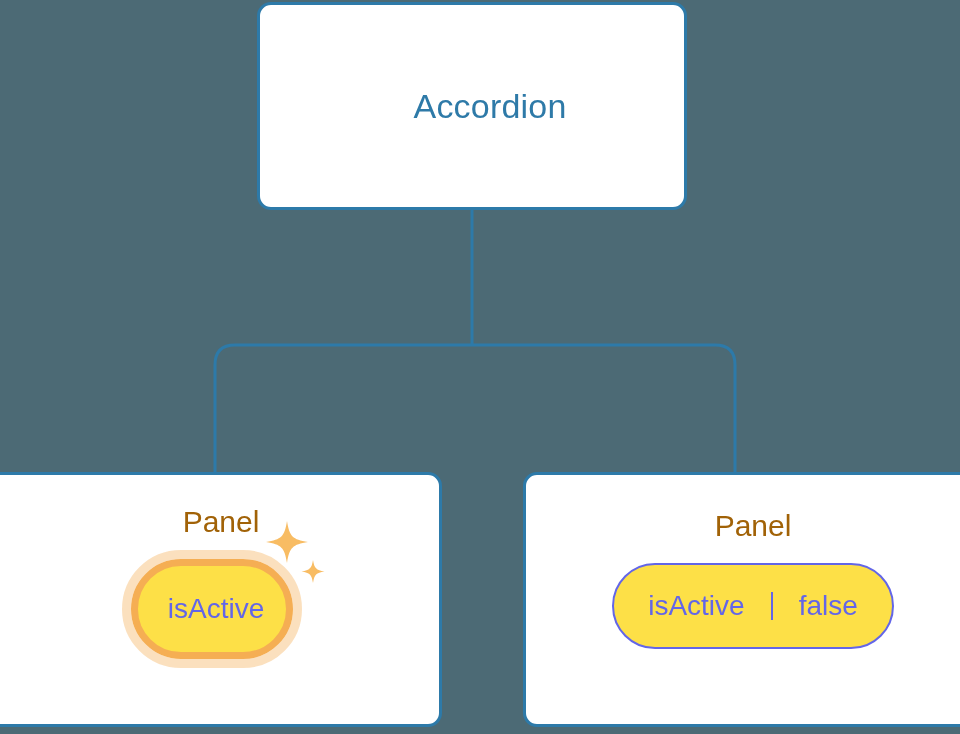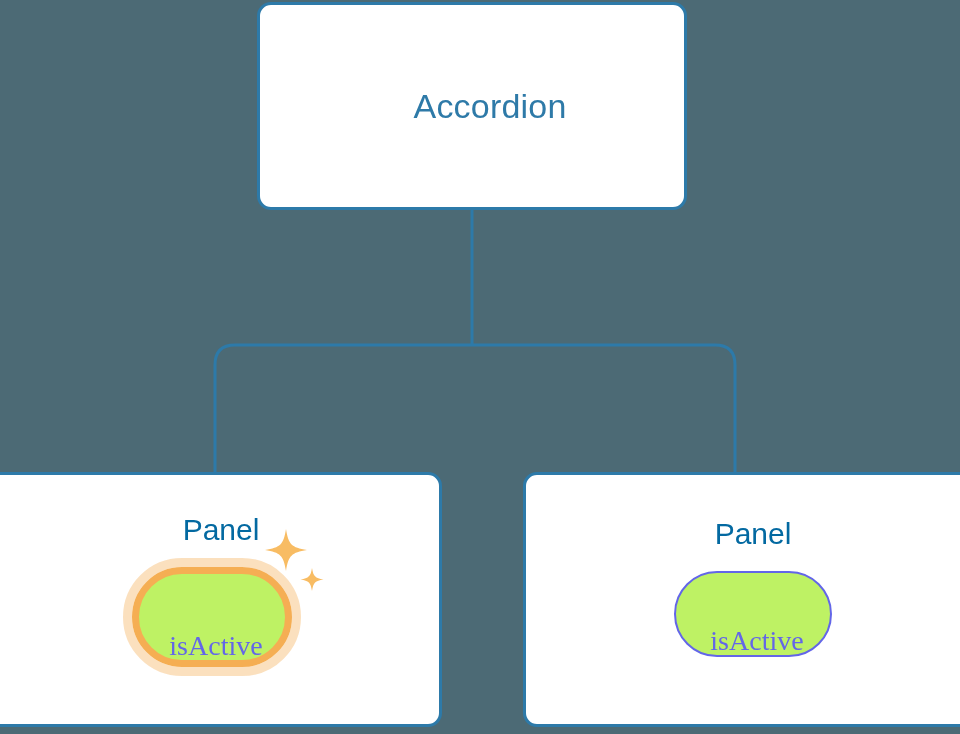--- a/index.html
+++ b/index.html
@@ -72,47 +72,45 @@
 
   #panel-card-1 {
     left: 523px;
     top: 472px;
     width: 460px;
     height: 255px;
     padding-top: 36px;
   }
 
   .panel-title {
-    color: #0369a1;
+    color: #a16207;
     font-size: 30px;
     font-weight: 400;
     line-height: 1;
     white-space: nowrap;
-    margin-top: 8px;
   }
 
   
   #panel-card-0 .panel-title { margin-left: 18px; }
 
   
   .pill-wrap {
     position: relative;
     margin-top: 22px;
     display: inline-block;
   }
 
   .prop-pill {
     position: relative;
     box-sizing: border-box;
     display: flex;
-    align-items: flex-end;
+    align-items: center;
     border-radius: 999px;
-    background: #bef264;
+    background: #fde047;
     z-index: 2;
-    font-family: Liberation Serif, serif;
   }
 
   .prop-pill .pill-cell {
     display: flex;
     align-items: center;
     justify-content: center;
     font-size: 28px;
     line-height: 1;
     white-space: nowrap;
     box-sizing: border-box;
@@ -212,17 +210,18 @@
     </div>
   </div>
 
   <div class="node-card" id="panel-card-1">
 
     <div class="panel-title">Panel</div>
 
     <div class="pill-wrap">
       <div class="prop-pill plain">
         <div class="pill-cell pill-key">isActive</div>
+        <div class="pill-cell pill-val">false</div>
       </div>
     </div>
   </div>
 
 </div>
 
 </body></html>

